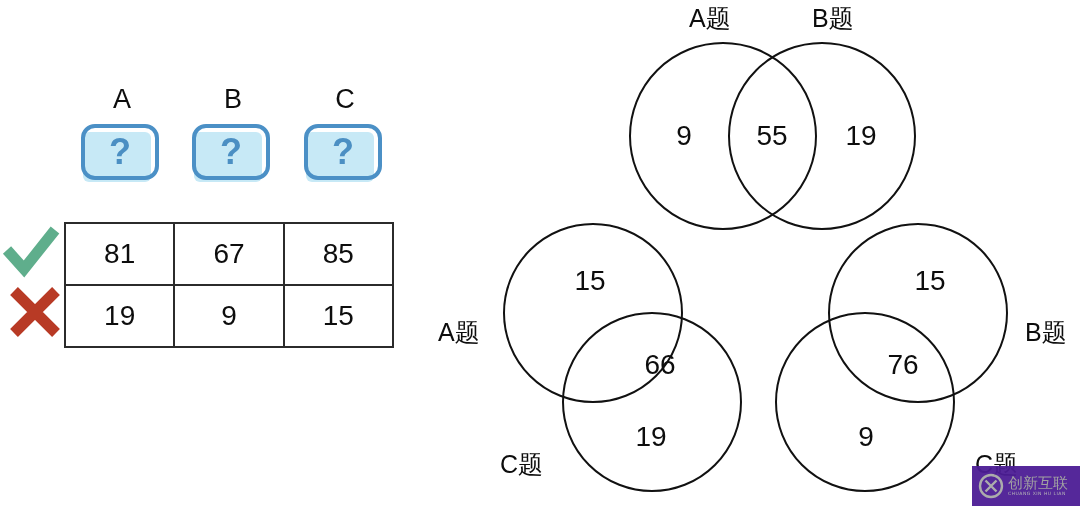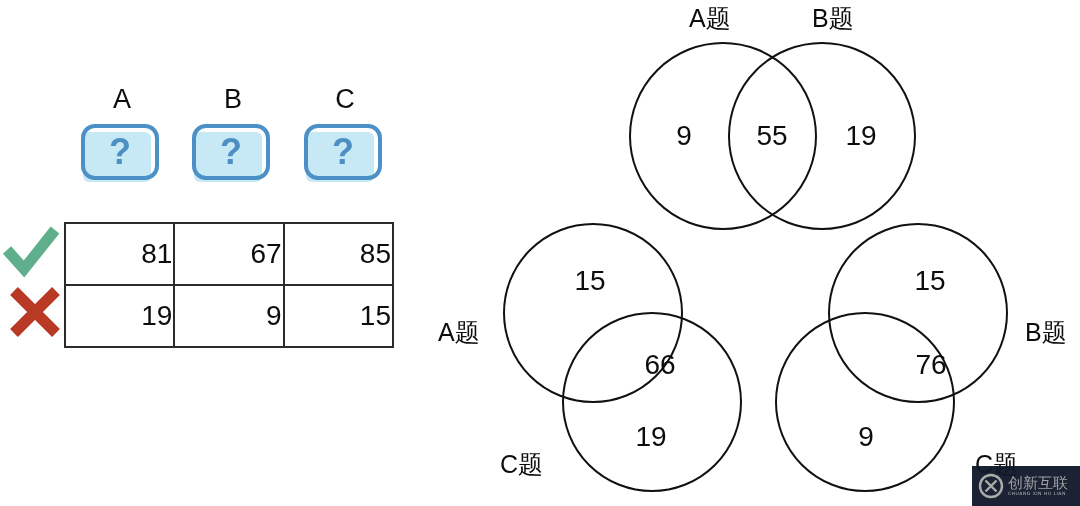--- a/index.html
+++ b/index.html
@@ -104,21 +104,21 @@
     position: absolute;
     left: 64px;
     top: 222px;
     width: 330px;
     height: 120px;
     border-collapse: collapse;
     table-layout: fixed;
   }
   .grid-table td {
     border: 2px solid #2b2b2b;
-    text-align: right;
+    text-align: center;
     vertical-align: middle;
     font-size: 28px;
     height: 58px;
     color: #0d0d0d;
     font-family: "Liberation Sans", "DejaVu Sans", sans-serif;
   }
 
   
   .venn-group {
     position: absolute;
@@ -159,21 +159,21 @@
   
   #venn-bc { left: 770px; top: 225px; width: 310px; height: 281px; }
 
   
   .watermark {
     position: absolute;
     left: 972px;
     top: 466px;
     width: 108px;
     height: 40px;
-    background: #0f172a;
+    background: #4c1d95;
     display: flex;
     align-items: center;
     padding-left: 6px;
     box-sizing: border-box;
     opacity: 0.95;
   }
   .watermark .wm-logo {
     width: 26px;
     height: 26px;
     flex: 0 0 26px;
@@ -275,21 +275,21 @@
   </div>
 
   <div class="venn-group" id="venn-bc">
     <svg class="venn-svg" width="310" height="281">
       <circle class="venn-circle" cx="148" cy="88" r="89"></circle>
       <circle class="venn-circle" cx="95" cy="177" r="89"></circle>
     </svg>
     <div class="venn-label" style="left:255px; top:93px;">B题</div>
     <div class="venn-label" style="left:205px; top:225px;">C题</div>
     <div class="venn-num" style="left:160px; top:56px;">15</div>
-    <div class="venn-num" style="left:133px; top:140px;margin-left:28px;">76</div>
+    <div class="venn-num" style="left:133px; top:140px;">76</div>
     <div class="venn-num" style="left:96px;  top:212px;">9</div>
   </div>
 
   <div class="watermark">
     <svg class="wm-logo" viewBox="0 0 26 26">
       <circle cx="13" cy="13" r="11" fill="none" stroke="#a8a8a8" stroke-width="2.4"></circle>
       <path d="M7.5 7.5 L18.5 18.5 M18.5 7.5 L7.5 18.5" stroke="#a8a8a8" stroke-width="2.4" fill="none"></path>
     </svg>
     <div class="wm-text">
       <div class="wm-main">创新互联</div>

